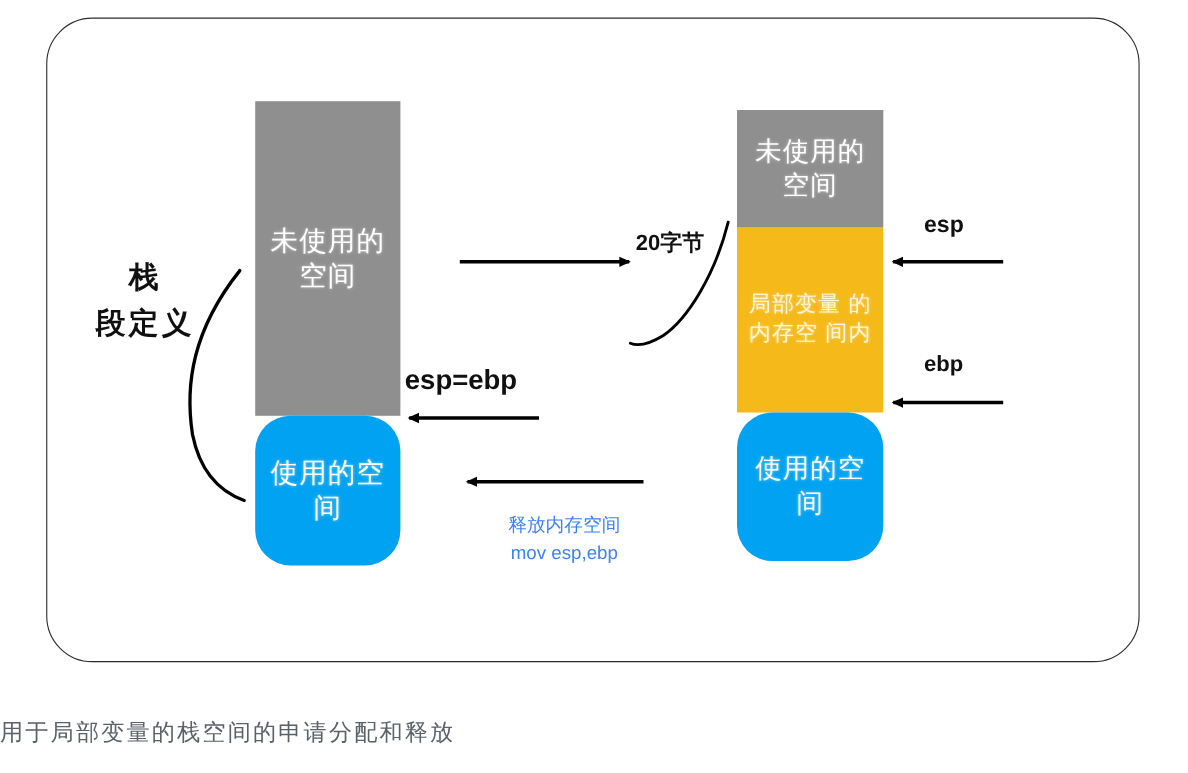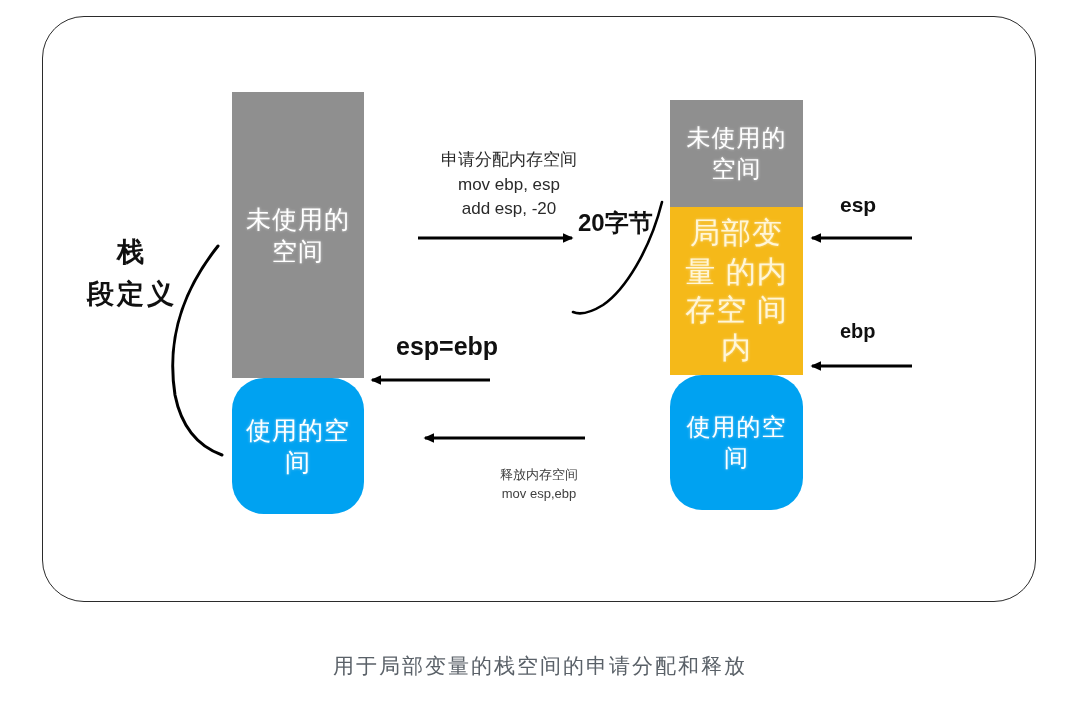--- a/index.html
+++ b/index.html
@@ -55,21 +55,21 @@
   .seg-orange { background: #f5b919; color: #fff6d8; }
 
   
   #bar-left { left: 232px; top: 92px; width: 132px; height: 422px; }
   #bar-left .unused { left: 0; top: 0;    width: 132px; height: 286px; }
   #bar-left .used   { left: 0; top: 286px; width: 132px; height: 136px; }
 
   
   #bar-right { left: 670px; top: 100px; width: 133px; height: 410px; }
   #bar-right .unused { left: 0; top: 0;    width: 133px; height: 107px; font-size: 24px;}
-  #bar-right .locals { left: 0; top: 107px; width: 133px; height: 168px; font-size: 30px;}
+  #bar-right .locals { left: 0; top: 107px; width: 133px; height: 168px; font-size: 20px;}
   #bar-right .used   { left: 0; top: 275px; width: 133px; height: 135px; font-size: 24px;}
 
   
   .label {
     position: absolute;
     color: #101010;
     white-space: pre;
   }
   #stack-label {
     left: 62px;
@@ -84,60 +84,59 @@
   #alloc-note {
     left: 404px;
     top: 148px;
     width: 210px;
     text-align: center;
     font-size: 17px;
     color: #2a2a2a;
     line-height: 1.45;
   }
   #free-note {
-    left: 434px;
+    left: 408px;
     top: 466px;
     width: 210px;
     text-align: center;
-    font-size: 13px;
-    color: #404040;
+    font-size: 17px;
+    color: #3b82f6;
     line-height: 1.45;
   }
   #bytes-label {
     left: 578px;
     top: 207px;
-    font-size: 24px;
+    font-size: 20px;
     font-weight: bold;
     letter-spacing: 0px;
   }
   #espebp-label {
     left: 368px;
     top: 332px;
     font-size: 25px;
     font-weight: bold;
-    margin-left: 28px;
   }
   #esp-label {
     left: 840px;
     top: 193px;
     font-size: 21px;
     font-weight: bold;
   }
   #ebp-label {
     left: 840px;
     top: 320px;
     font-size: 20px;
     font-weight: bold;
   }
   #caption {
     position: absolute;
     left: 0;
     top: 652px;
     width: 1080px;
-    text-align: center;
+    text-align: left;
     font-size: 21px;
     color: #5a6168;
     letter-spacing: 2px;
   }
 
   .svg-layer {
     position: absolute;
     left: 0; top: 0;
     width: 1080px;
     height: 703px;
@@ -189,23 +188,20 @@
     <line x1="912" y1="366" x2="812" y2="366" stroke="#000000" stroke-width="3.2" marker-end="url(#ah-left)"></line>
 
     <path d="M 218 246 C 175 300, 168 350, 175 395 C 182 430, 200 447, 222 455" fill="none" stroke="#000000" stroke-width="3" stroke-linecap="round"></path>
 
     <path d="M 672 202 C 660 250, 635 290, 613 305 C 600 313, 590 315, 583 312" fill="none" stroke="#000000" stroke-width="2.6" stroke-linecap="round" transform="translate(-10,0)"></path>
   </svg>
 
   <div class="label" id="stack-label">栈
 段定义</div>
 
-  <div class="label" id="alloc-note">申请分配内存空间
-mov ebp, esp
-add esp, -20</div>
 
   <div class="label" id="free-note">释放内存空间
 mov esp,ebp</div>
 
   <div class="label" id="bytes-label">20字节</div>
 
   <div class="label" id="espebp-label">esp=ebp</div>
 
   <div class="label" id="esp-label">esp</div>
 

